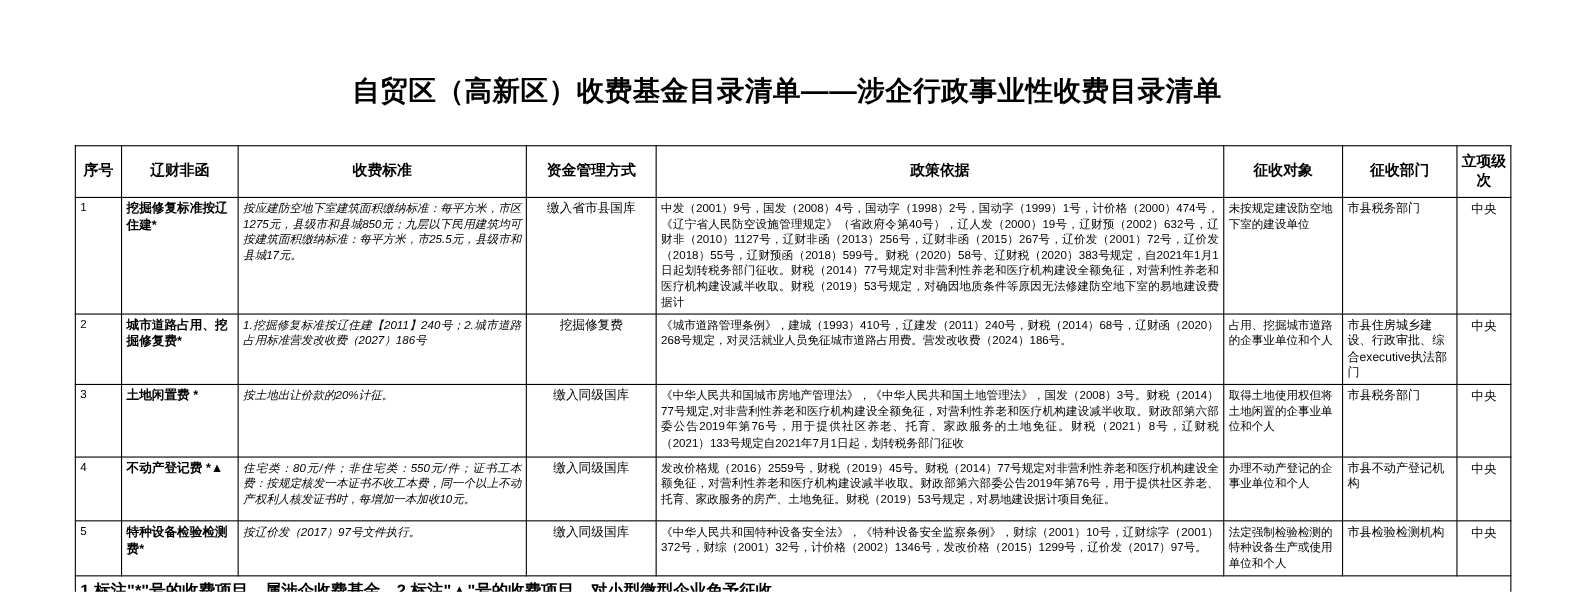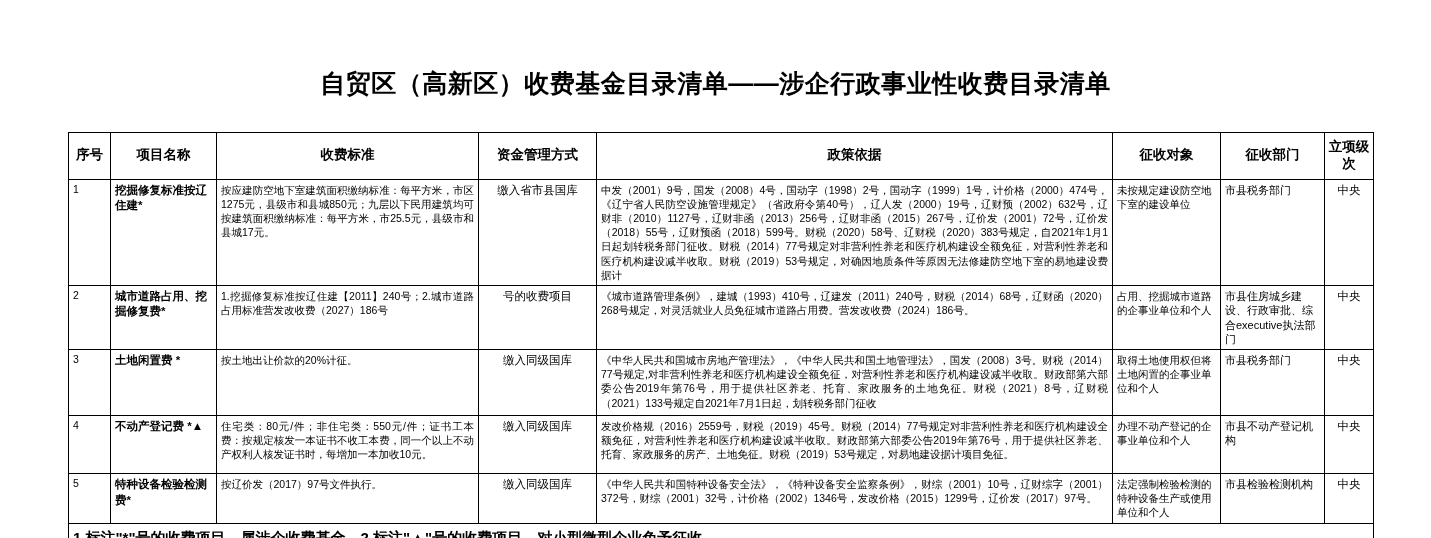--- a/index.html
+++ b/index.html
@@ -63,20 +63,21 @@
   td.c-name {
     font-size: 11.5px;
     font-weight: bold;
     line-height: 1.35;
     vertical-align: middle;
   }
   td.c-std {
     font-size: 10.5px;
     line-height: 1.35;
     text-align: justify;
+    font-style: italic;
   }
   td.c-fund {
     font-size: 11.5px;
     text-align: center;
     vertical-align: middle;
     line-height: 1.3;
   }
   td.c-policy {
     font-size: 10.5px;
     line-height: 1.35;
@@ -135,21 +136,21 @@
           <col class="w-std">
           <col class="w-fund">
         <col class="w-policy">
           <col class="w-target">
           <col class="w-dept">
           <col class="w-level">
       </colgroup>
       <thead>
         <tr>
           <th>序号</th>
-          <th>项目名称</th>
+          <th>辽财非函</th>
           <th>收费标准</th>
           <th>资金管理方式</th>
           <th>政策依据</th>
           <th>征收对象</th>
           <th>征收部门</th>
           <th>立项级次</th>
         </tr>
       </thead>
       <tbody>
         <tr class="r1">
@@ -159,21 +160,21 @@
           <td class="c-fund">缴入省市县国库</td>
           <td class="c-policy">中发（2001）9号，国发（2008）4号，国动字（1998）2号，国动字（1999）1号，计价格（2000）474号，《辽宁省人民防空设施管理规定》（省政府令第40号），辽人发（2000）19号，辽财预（2002）632号，辽财非（2010）1127号，辽财非函（2013）256号，辽财非函（2015）267号，辽价发（2001）72号，辽价发（2018）55号，辽财预函（2018）599号。财税（2020）58号、辽财税（2020）383号规定，自2021年1月1日起划转税务部门征收。财税（2014）77号规定对非营利性养老和医疗机构建设全额免征，对营利性养老和医疗机构建设减半收取。财税（2019）53号规定，对确因地质条件等原因无法修建防空地下室的易地建设费据计</td>
           <td class="c-target">未按规定建设防空地下室的建设单位</td>
           <td class="c-dept">市县税务部门</td>
           <td class="c-level">中央</td>
         </tr>
         <tr class="r2">
           <td class="c-no">2</td>
           <td class="c-name">城市道路占用、挖掘修复费*</td>
           <td class="c-std">1.挖掘修复标准按辽住建【2011】240号；2.城市道路占用标准营发改收费（2027）186号</td>
-          <td class="c-fund">号的收费项目</td>
+          <td class="c-fund">挖掘修复费</td>
           <td class="c-policy">《城市道路管理条例》，建城（1993）410号，辽建发（2011）240号，财税（2014）68号，辽财函（2020）268号规定，对灵活就业人员免征城市道路占用费。营发改收费（2024）186号。</td>
           <td class="c-target">占用、挖掘城市道路的企事业单位和个人</td>
           <td class="c-dept">市县住房城乡建设、行政审批、综合executive执法部门</td>
           <td class="c-level">中央</td>
         </tr>
         <tr class="r3">
           <td class="c-no">3</td>
           <td class="c-name">土地闲置费 *</td>
           <td class="c-std">按土地出让价款的20%计征。</td>
           <td class="c-fund">缴入同级国库</td>

